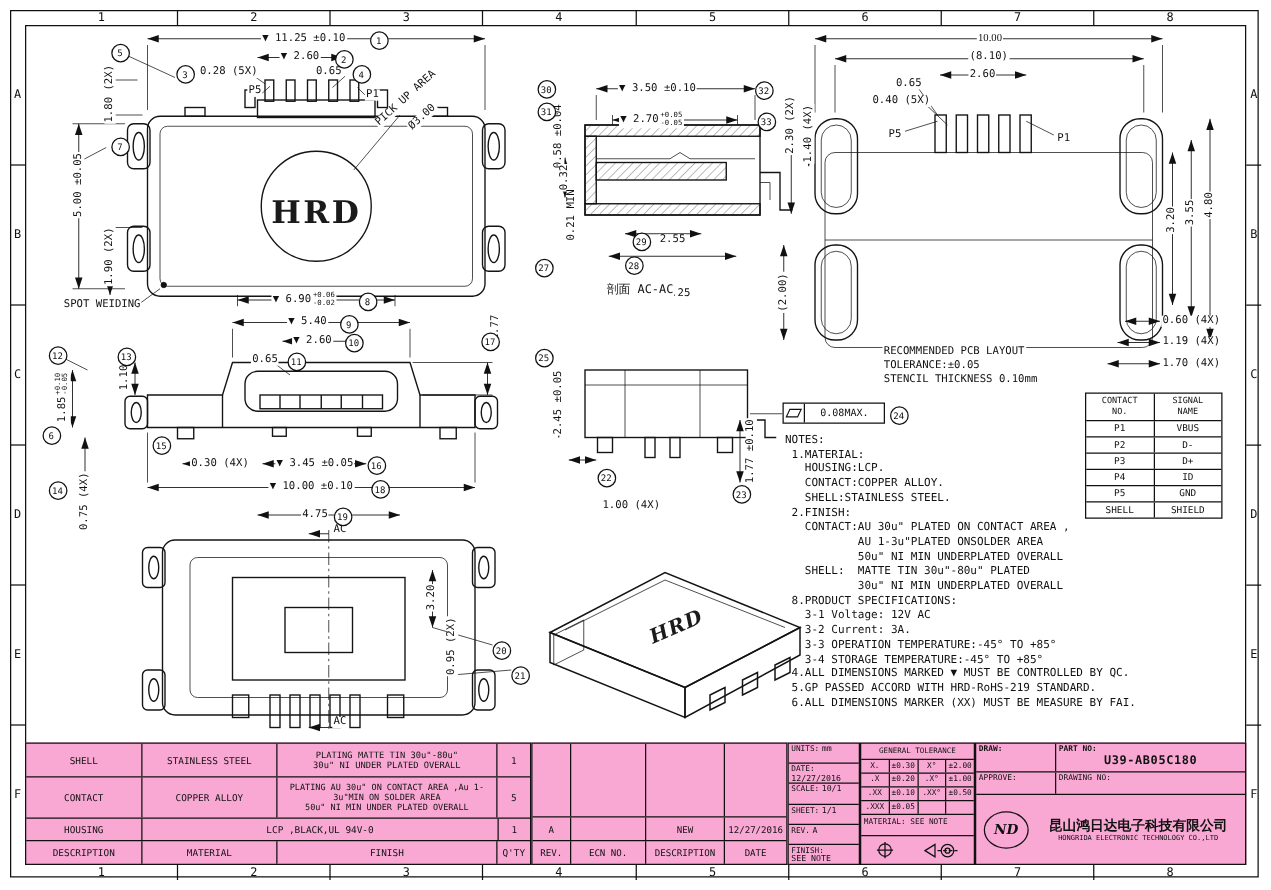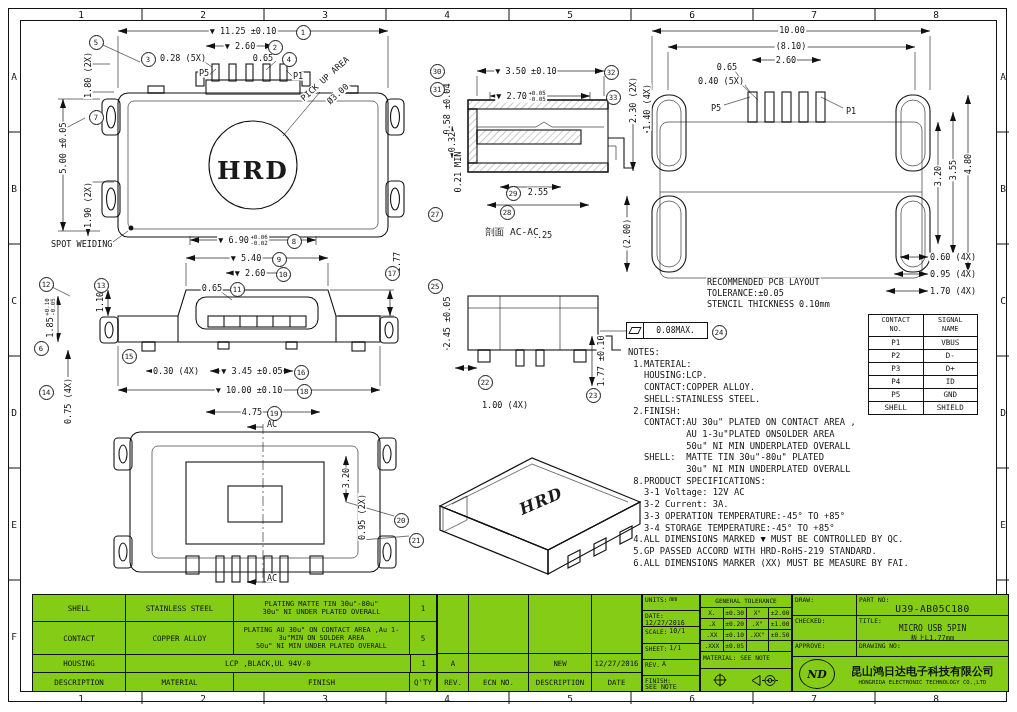--- a/index.html
+++ b/index.html
@@ -25,21 +25,21 @@
   .flat-par{width:8px;height:5px;border:1px solid #111;transform:skewX(-25deg);}
   .flat-text{flex:1;text-align:center;line-height:15px;}
   
   #contact-table{position:absolute;left:868px;top:314px;width:110px;border:1.4px solid #111;background:#fff;z-index:10;box-sizing:border-box;}
   .ct-row{display:flex;border-top:1px solid #111;}
   .ct-row:first-child{border-top:none;}
   .ct-cell{flex:1;border-left:1px solid #111;text-align:center;font-size:7.5px;line-height:12px;height:12px;overflow:hidden;}
   .ct-cell:first-child{border-left:none;}
   .ct-head .ct-cell{height:20px;line-height:1.3;font-size:6.8px;padding-top:1px;}
   
-  .blk{position:absolute;top:594px;height:98px;border:1.4px solid #111;background:#84cc16;z-index:10;box-sizing:border-box;display:flex;flex-direction:column;margin-left:12px;}
+  .blk{position:absolute;top:594px;height:98px;border:1.4px solid #111;background:#f9a8d4;z-index:10;box-sizing:border-box;display:flex;flex-direction:column;}
   #mtable{left:20px;width:405px;}
   .m-row{display:flex;border-top:1px solid #111;flex:0 0 auto;box-sizing:border-box;}
   .m-row:first-child{border-top:none;}
   .m-cell{border-left:1px solid #111;display:flex;align-items:center;justify-content:center;text-align:center;
           font-size:7.5px;line-height:1.2;box-sizing:border-box;overflow:hidden;}
   .m-cell:first-child{border-left:none;}
   .mc1{width:92px;}.mc2{width:108px;}.mc3{width:176px;}.mc4{flex:1;}.mc23{width:285px;}
   .m-r1{height:26px;}.m-r2{height:33px;}.m-r3{height:18px;}.m-r4{flex:1;font-size:8px;}
   .pre{white-space:pre-line;}
   #rtable{left:425px;width:205px;}
@@ -61,21 +61,21 @@
   .tg-cell{flex:1;font-size:6.2px;line-height:10px;text-align:center;border-left:1px solid #111;overflow:hidden;}
   .tg-cell:first-child{border-left:none;}
   .g-mat{height:17px;border-bottom:1px solid #111;font-size:6.2px;padding:2px;box-sizing:border-box;}
   .g-sym{flex:1;display:flex;align-items:center;justify-content:space-around;}
   #iblock{left:780px;width:217px;}
   .ib-row{display:flex;border-top:1px solid #111;box-sizing:border-box;}
   .ib-row:first-child{border-top:none;}
   .ib-sign{width:64px;border-right:1px solid #111;font-size:6.3px;padding:1px 2px;box-sizing:border-box;}
   .ib-main{flex:1;padding:1px 2px;box-sizing:border-box;}
   .ib-lab{font-size:6.3px;display:block;}
-  .ib-r1{height:22px;}.ib-r2{height:25px;}.ib-r3{height:18px;}
+  .ib-r1{height:22px;font-weight:bold;}.ib-r2{height:25px;}.ib-r3{height:18px;}
   .ib-r4{flex:1;align-items:center;padding:2px;display:flex;}
   .pn-val{text-align:center;font-size:9.5px;letter-spacing:.5px;}
   .ti-1{text-align:center;font-size:8px;}
   .ti-2{text-align:center;font-size:7px;}
   .logo-oval{width:36px;height:30px;border:1.6px solid #111;border-radius:50%;display:flex;align-items:center;justify-content:center;
              font:italic bold 11px "DejaVu Serif",serif;margin:0 4px;flex:0 0 auto;box-sizing:border-box;}
   .co{flex:1;text-align:center;overflow:hidden;}
   .co-cn{font-size:11px;font-weight:bold;font-family:"DejaVu Sans",sans-serif;white-space:nowrap;}
   .co-en{font-size:5.6px;white-space:nowrap;}
 </style>
@@ -506,21 +506,21 @@
       </div>
       <div class="ann" style="left: 447px; top: 322px; transform: translate(-50%, -50%) rotate(-90deg);">
         <span>2.45 ±0.05</span>
       </div>
       <div class="ann" style="left: 505px; top: 368px; transform: translate(-50%, -50%); margin-top: 37px;">
         <span>1.00 (4X)</span>
       </div>
       <div class="ann" style="left: 601px; top: 361px; transform: translate(-50%, -50%) rotate(-90deg);">
         <span>1.77 ±0.10</span>
       </div>
-      <div class="ann" style="left: 792px; top: 30px; transform: translate(-50%, -50%);">
+      <div class="ann" style="left: 792px; top: 30px; transform: translate(-50%, -50%); font-family: Liberation Serif, serif;">
         <span>10.00</span>
       </div>
       <div class="ann" style="left: 791px; top: 46px; transform: translate(-50%, -50%);">
         <span>(8.10)</span>
       </div>
       <div class="ann" style="left: 786px; top: 60px; transform: translate(-50%, -50%);">
         <span>2.60</span>
       </div>
       <div class="ann" style="left: 727px; top: 67px; transform: translate(-50%, -50%);">
         <span>0.65</span>
@@ -549,21 +549,21 @@
       <div class="ann" style="left: 968px; top: 164px; transform: translate(-50%, -50%) rotate(-90deg);">
         <span>4.80</span>
       </div>
       <div class="ann" style="left: 627px; top: 234px; transform: translate(-50%, -50%) rotate(-90deg);">
         <span>(2.00)</span>
       </div>
       <div class="ann" style="left: 953px; top: 257px; transform: translate(-50%, -50%);">
         <span>0.60 (4X)</span>
       </div>
       <div class="ann" style="left: 953px; top: 274px; transform: translate(-50%, -50%);">
-        <span>0.95 (4X)</span>
+        <span>1.19 (4X)</span>
       </div>
       <div class="ann" style="left: 953px; top: 291px; transform: translate(-50%, -50%);">
         <span>1.70 (4X)</span>
       </div>
       <div class="ann" style="left: 706px; top: 282px; transform: translate(0px, -50%);">
         <span>RECOMMENDED PCB LAYOUT</span>
       </div>
       <div class="ann" style="left: 706px; top: 293px; transform: translate(0px, -50%);">
         <span>TOLERANCE:±0.05</span>
       </div>
@@ -800,30 +800,20 @@
   <div id="iblock" class="blk">
     <div class="ib-row ib-r1">
       <div class="ib-sign">
           <span class="ib-lab">DRAW:</span>
         </div>
       <div class="ib-main">
         <span class="ib-lab">PART NO:</span>
         <div class="pn-val">U39-AB05C180</div>
       </div>
     </div>
-    <div class="ib-row ib-r2">
-      <div class="ib-sign">
-          <span class="ib-lab">CHECKED:</span>
-        </div>
-      <div class="ib-main">
-        <span class="ib-lab">TITLE:</span>
-        <div class="ti-1">MICRO USB 5PIN</div>
-        <div class="ti-2">板上L1.77mm</div>
-      </div>
-    </div>
     <div class="ib-row ib-r3">
       <div class="ib-sign">
           <span class="ib-lab">APPROVE:</span>
         </div>
       <div class="ib-main">
         <span class="ib-lab">DRAWING NO:</span>
       </div>
     </div>
     <div class="ib-row ib-r4">
       <div class="logo-oval">ND</div>

